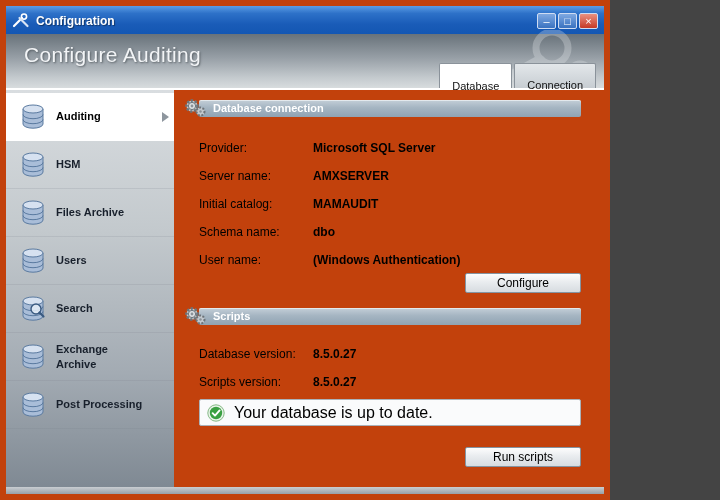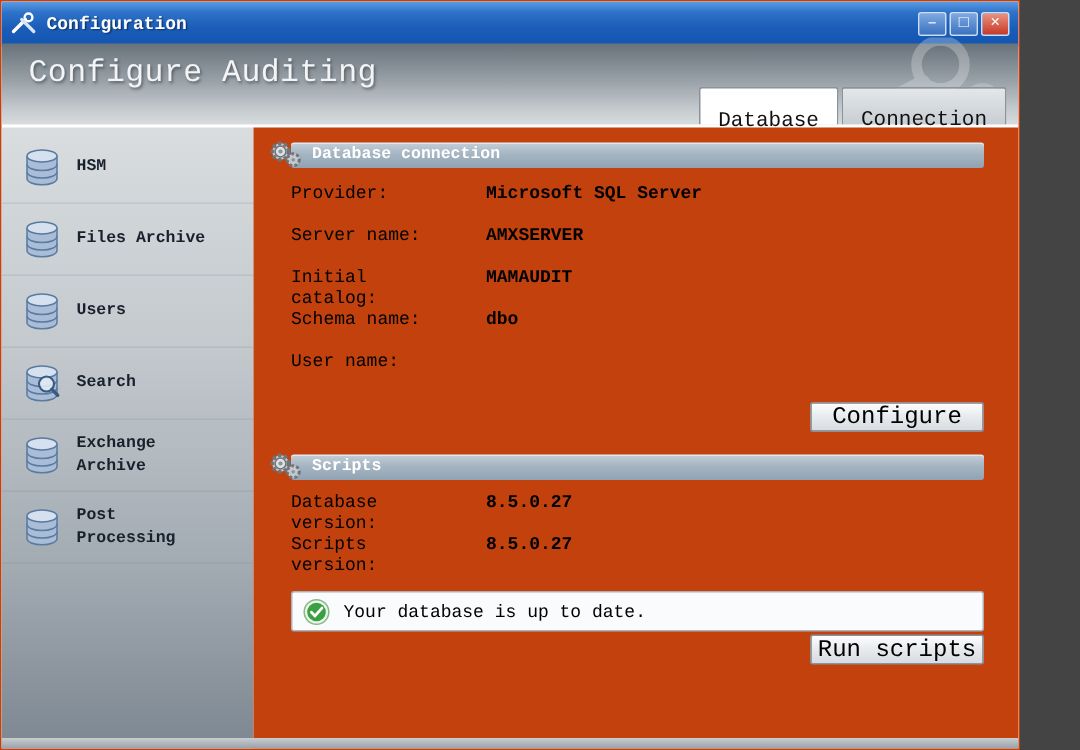--- a/index.html
+++ b/index.html
@@ -1,19 +1,19 @@
 <!DOCTYPE html>
 <html><head>
 <meta charset="utf-8">
 <style>
   * { margin:0; padding:0; box-sizing:border-box; }
   body { font-family:"Liberation Sans", sans-serif; background:#444; }
   .window {
-    position:relative; width:680px; height:500px; overflow:hidden;
-    background:#fff; border:1px solid #c2410c;font-family:Liberation Mono, monospace;
+    position:relative; width:610px; height:500px; overflow:hidden;
+    background:#fff; border:6px solid #c2410c;
   }
   
   .titlebar {
     position:absolute; top:0; left:0; right:0; height:30px;
     background:linear-gradient(to bottom,#5c9ce4 0%,#2d71c8 25%,#1a5cb8 60%,#1256b2 100%);
     display:flex; align-items:center; padding:0 6px;
   }
   .titlebar-icon { display:flex; align-items:center; }
   .titlebar-text {
     color:#fff; font-size:12px; font-weight:bold; margin-left:6px;
@@ -31,21 +31,21 @@
     position:absolute; top:28px; left:0; right:0; height:54px;
     background:linear-gradient(to bottom,#68727a 0%,#98a0a7 45%,#c3c9cd 80%,#d8dcde 100%);
   }
   .page-title {
     position:absolute; left:18px; top:9px; font-size:21px; color:#f2f4f6;
     letter-spacing:.3px; text-shadow:1px 1px 2px rgba(50,56,62,.6);
   }
   .watermark { position:absolute; right:14px; top:-4px; opacity:.30; }
   .tabs { position:absolute; right:8px; bottom:0; display:flex; align-items:flex-end; }
   .tab {
-    height:20px; line-height:19px; padding:12px 12px; font-size:14px; color:#111;
+    height:20px; line-height:19px; padding:12px 12px; font-size:11px; color:#111;
     background:linear-gradient(#e3e7ea,#c7cdd2); border:1px solid #8a929a; border-bottom:none;
     margin-left:2px; border-radius:2px 2px 0 0; cursor:pointer;
   }
   .tab.active { background:#fff; height:22px; line-height:21px; }
   
   .body { position:absolute; top:84px; left:0; right:0; bottom:7px; }
   .footer {
     position:absolute; bottom:0; left:0; right:0; height:7px;
     background:linear-gradient(#c9cdd1,#98a0a8);
   }
@@ -71,35 +71,35 @@
   }
   .section-bar {
     position:relative; height:17px; border-radius:2px; padding-left:14px;
     background:linear-gradient(to bottom,#c4cfd8 0%,#a5b5c2 45%,#90a3b3 100%);
     box-shadow:inset 0 1px 0 rgba(255,255,255,.55);
     color:#fff; font-size:11px; font-weight:bold; line-height:17px;
   }
   .section-bar .gears { position:absolute; left:-16px; top:-3px; }
   .section-bar.first { margin-bottom:10px; }
   .section-bar.scripts { margin-top:15px; }
-  .field-row { display:flex; align-items:flex-start; height:28px; font-size:12px; color:#000;gap:16px; }
+  .field-row { display:flex; align-items:flex-end; height:28px; font-size:12px; color:#000; }
   .field-label { width:114px; }
   .field-value { font-weight:bold; }
   .rows2 { margin-top:8px; }
   .btn-row { text-align:right; margin-top:6px; }
-  .btn-row.run { margin-top:2px; }
+  .btn-row.run { margin-top:21px; }
   .btn {
     display:inline-block; width:116px; height:20px; line-height:18px; text-align:center;
-    font-size:16px; color:#000; cursor:pointer; border:1px solid #8494a2; border-radius:2px;
+    font-size:12px; color:#000; cursor:pointer; border:1px solid #8494a2; border-radius:2px;
     background:linear-gradient(#fdfdfd,#e9ecef 45%,#d7dce0);
   }
   .status-box {
     margin-top:10px; height:27px; border:1px solid #aab2ba; border-radius:2px;
     background:#fafbfc; display:flex; align-items:center; padding-left:7px;
-    font-size:12px; color:#000;
+    font-size:16px; color:#000;
   }
   .status-box .check { margin-right:9px; display:flex; align-items:center; }
 </style>
 </head>
 <body>
 
 <div class="window">
 
   <div class="titlebar">
     <span class="titlebar-icon">
@@ -130,20 +130,32 @@
       <div class="tab active">Database</div>
       <div class="tab">Connection</div>
     </div>
   </div>
 
   <div class="body">
 
     <div class="sidebar">
 
 
+      <div class="side-item selected">
+        <span class="db-icon">
+          <svg width="26" height="28" viewBox="0 0 26 28">
+            <path d="M3 6 L3 21 A10 4.2 0 0 0 23 21 L23 6" fill="#a9bdd8" stroke="#5a7aa0"></path>
+            <path d="M3 11.5 A10 4.2 0 0 0 23 11.5" fill="none" stroke="#5a7aa0"></path>
+            <path d="M3 16.5 A10 4.2 0 0 0 23 16.5" fill="none" stroke="#5a7aa0"></path>
+            <ellipse cx="13" cy="6" rx="10" ry="4" fill="#d6e1f0" stroke="#5a7aa0"></ellipse>
+          </svg>
+        </span>
+        <span class="side-label">Auditing</span>
+        <span class="side-arrow"></span>
+      </div>
 
       <div class="side-item">
         <span class="db-icon">
           <svg width="26" height="28" viewBox="0 0 26 28">
             <path d="M3 6 L3 21 A10 4.2 0 0 0 23 21 L23 6" fill="#a9bdd8" stroke="#5a7aa0"></path>
             <path d="M3 11.5 A10 4.2 0 0 0 23 11.5" fill="none" stroke="#5a7aa0"></path>
             <path d="M3 16.5 A10 4.2 0 0 0 23 16.5" fill="none" stroke="#5a7aa0"></path>
             <ellipse cx="13" cy="6" rx="10" ry="4" fill="#d6e1f0" stroke="#5a7aa0"></ellipse>
           </svg>
         </span>
@@ -240,20 +252,21 @@
       <div class="field-row">
         <span class="field-label">Initial catalog:</span>
         <span class="field-value">MAMAUDIT</span>
       </div>
       <div class="field-row">
         <span class="field-label">Schema name:</span>
         <span class="field-value">dbo</span>
       </div>
       <div class="field-row">
         <span class="field-label">User name:</span>
+        <span class="field-value">(Windows Authentication)</span>
       </div>
 
       <div class="btn-row">
         <span class="btn">Configure</span>
       </div>
 
       <div class="section-bar scripts">
         <span class="gears">
           <svg width="24" height="22" viewBox="0 0 24 22">
             <circle cx="9" cy="9" r="5.5" fill="#c3c9ce" stroke="#6d747a" stroke-width="2.6" stroke-dasharray="2.3 1.7"></circle>

